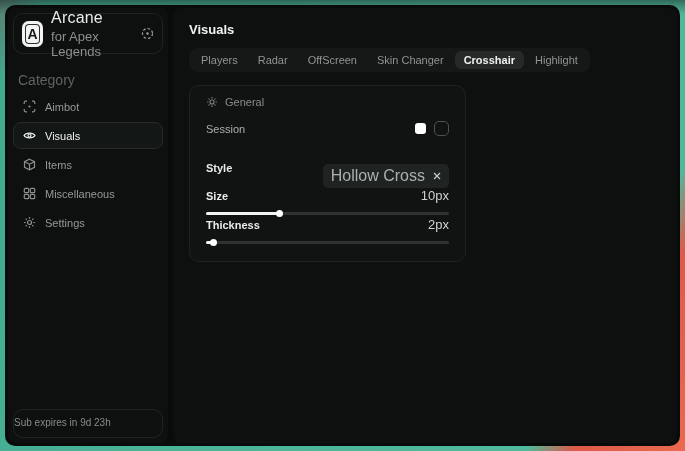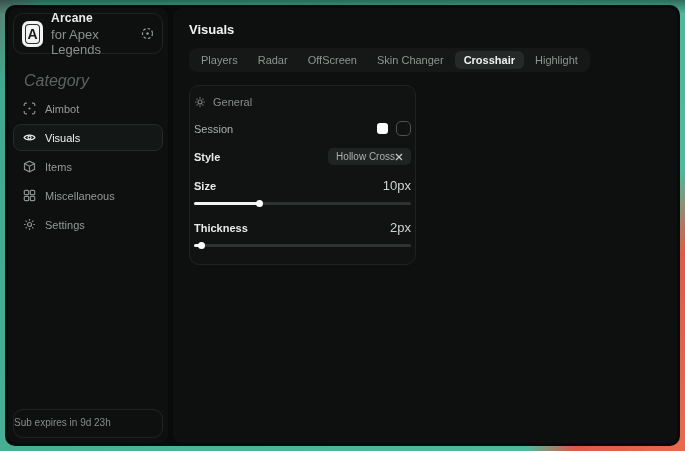--- a/index.html
+++ b/index.html
@@ -24,25 +24,25 @@
   .brand {
     margin:5px; height:41px; border:1px solid rgba(44,50,47,.6); border-radius:10px;
     padding:7px 8px; display:flex; align-items:center; gap:8px;
   }
   .logo {
     width:26px; height:26px; border-radius:7px; background:#f2f3f2; color:#15171a;
     display:flex; align-items:center; justify-content:center;
     font-weight:700; font-size:14px; box-shadow:inset 0 0 0 3px #f2f3f2, inset 0 0 0 4px #2a2d30;
   }
   .brand-text { display:flex; flex-direction:column; }
-  .brand-name { font-size:12px; font-weight:700; color:#e9ecea; letter-spacing:.2px; }
+  .brand-name { font-size:16px; font-weight:400; color:#e9ecea; letter-spacing:.2px; }
   .brand-sub { font-size:13px; color:#8b918d; margin-top:2px; }
   .brand .icon { margin-left:auto; color:#9aa09c; display:flex; }
 
-  .cat-label { margin:13px 0 5px 16px; font-size:16px; color:#5d635f;font-style:italic; }
+  .cat-label { margin:13px 0 5px 10px; font-size:14px; color:#5d635f; }
   .nav { padding:0 5px; display:flex; flex-direction:column; gap:2px; }
   .nav-item {
     height:27px; border-radius:8px; display:flex; align-items:center; gap:9px;
     padding:0 9px; font-size:11px; color:#949a96; border:1px solid transparent; cursor:pointer;
   }
   .nav-item .icon { display:flex; color:#8a908c; }
   .nav-item.active { background:rgba(26,30,28,.55); border-color:#262b29; color:#eef1ef; }
   .nav-item.active .icon { color:#e8ebe9; }
 
   .footer-box {
@@ -57,42 +57,42 @@
   .page-title { font-size:13px; font-weight:700; color:#f0f2f1; }
 
   .tabs {
     margin-top:11px; display:inline-flex; align-items:flex-start;
     background:rgba(24,27,26,.75); border-radius:8px; padding:3px; gap:2px;
   }
   .tab { padding:3px 9px; font-size:11px; color:#8f9591; border-radius:6px; cursor:pointer; white-space:nowrap; }
   .tab.active { background:#252928; color:#eef1ef; font-weight:700; }
 
   .gpanel {
-    margin-top:13px; width:227px; background:rgba(19,22,21,.5);
-    border:1px solid #1e2220; border-radius:10px; padding:10px 4px 15px;
+    margin-top:13px; width:277px; background:rgba(19,22,21,.5);
+    border:1px solid #1e2220; border-radius:10px; padding:10px 16px 15px;
   }
   .gpanel-head { display:flex; align-items:center; gap:7px; font-size:11px; color:#888d8a; }
   .gpanel-head .icon { display:flex; color:#7d827f; }
 
   .row { display:flex; justify-content:space-between; align-items:center; }
   .row-enable { margin-top:13px; }
   .row-style { margin-top:12px; }
   .lbl { font-size:11px; color:#aab0ac; }
   .lbl-strong { font-size:11px; font-weight:700; color:#e8ebe9; }
   .controls { display:flex; align-items:center; gap:8px; }
   .swatch { width:11px; height:11px; border-radius:3px; cursor:pointer; }
   .checkbox { width:15px; height:15px; border-radius:5px; border:1.5px solid #4c524f; cursor:pointer; }
 
   .tag {
-    display:flex; align-items:center; background:#1f2322; border-radius:5px;
-    padding:3px 8px; font-size:10px; color:#acb1ae; cursor:pointer;
+    display:flex; align-items:center; gap:8px; background:#1f2322; border-radius:5px;
+    padding:3px 8px; font-size:16px; color:#acb1ae; cursor:pointer;margin-top:16px;
   }
   .tag .icon { display:flex; color:#c4c9c6; cursor:pointer; }
 
-  .slider-row { margin-top:13px; }
+  .slider-row { }
   .slider-head { display:flex; justify-content:space-between; align-items:center; }
   .slider-val { font-size:13px; color:#ced3d0; }
   .slider { position:relative; height:7px; margin-top:7px; cursor:pointer; }
   .track { position:absolute; top:2px; left:0; right:0; height:3px; background:#2e3230; border-radius:2px; }
   .fill { position:absolute; top:2px; left:0; height:3px; background:#f2f4f2; border-radius:2px; }
   .thumb { position:absolute; top:0; width:7px; height:7px; margin-left:-3px; background:#ffffff; border-radius:50%; }
 </style>
 </head>
 <body>
 

